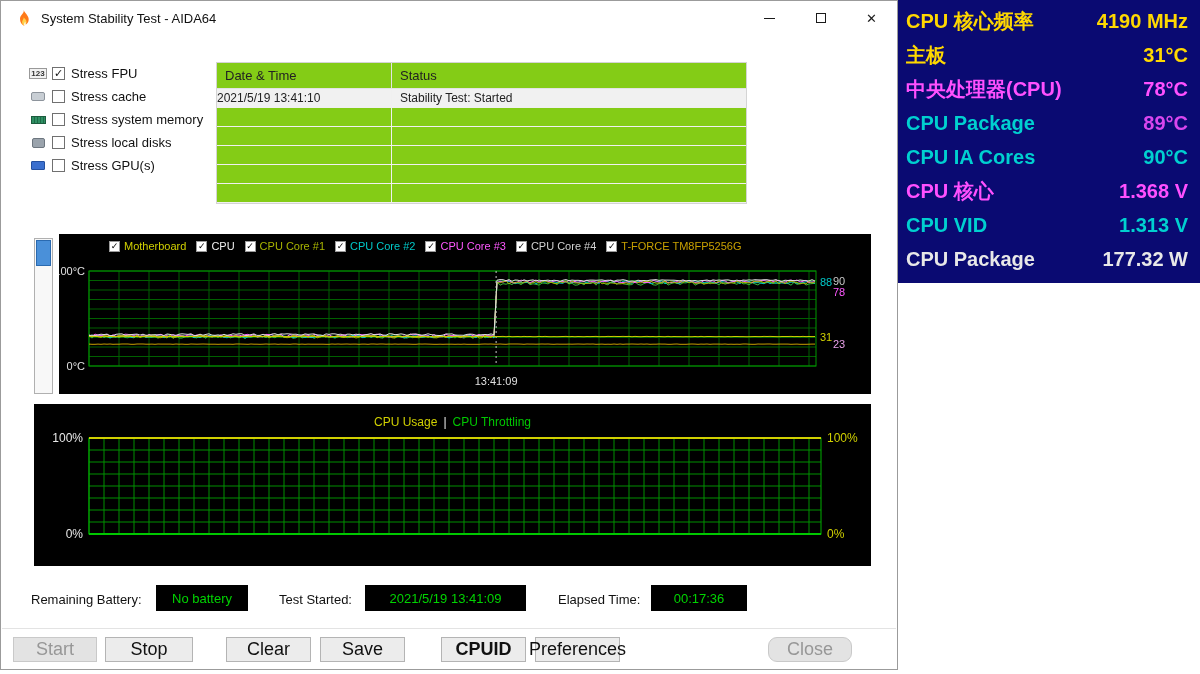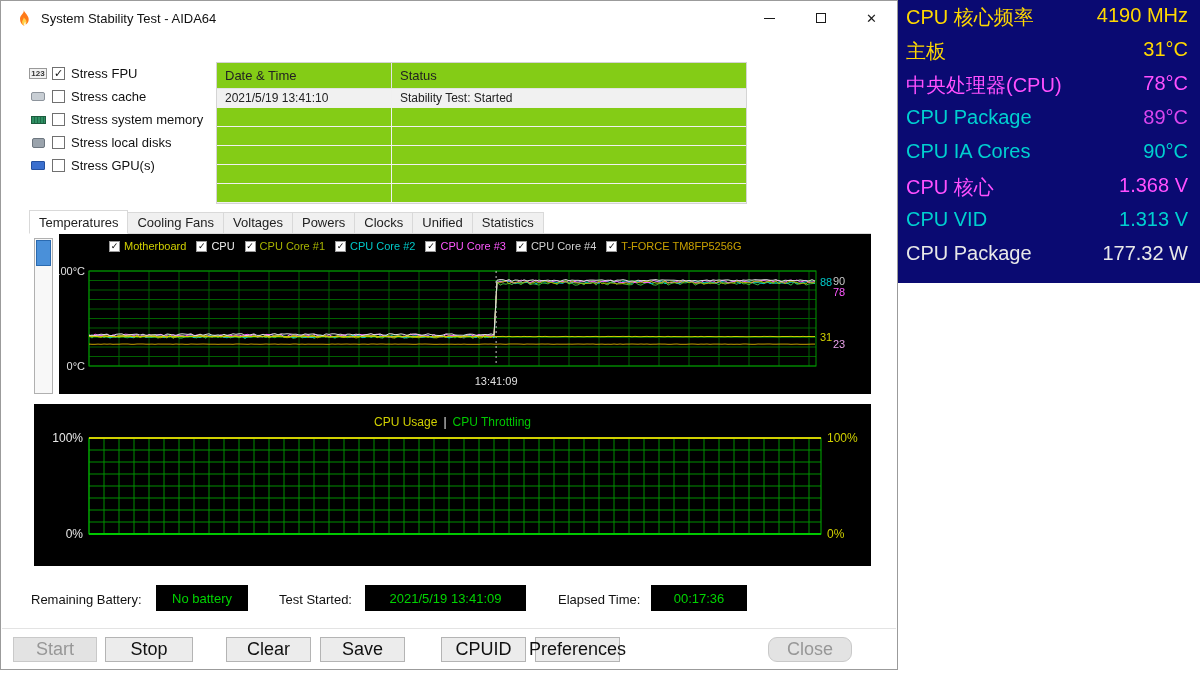--- a/index.html
+++ b/index.html
@@ -29,21 +29,21 @@
   .checkbox{width:13px;height:13px;border:1px solid #707070;background:#fff;display:inline-flex;align-items:center;justify-content:center;
     font-size:11px;line-height:11px;color:#111;margin-right:6px}
   .opt-label{font-size:13px;color:#111}
   
   .log-table{position:absolute;left:215px;top:61px;width:531px;background:#84cc16;border:1px solid #d4d4d4}
   .lt-header{display:flex;height:26px;border-bottom:1px solid #e3e3e3;align-items:center}
   .lt-h1{width:175px;border-right:1px solid #e3e3e3;padding-left:8px;font-size:13px;color:#222;height:100%;display:flex;align-items:center}
   .lt-h2{flex:1;padding-left:8px;font-size:13px;color:#222}
   .lt-row{display:flex;height:19px;border-bottom:1px solid #f0f0f0;align-items:center}
   .lt-row.filled{background:#f1f1f1}
-  .lt-c1{width:175px;border-right:1px solid #f0f0f0;padding-left:8px;font-size:12px;color:#222;height:100%;display:flex;align-items:center}
+  .lt-c1{width:175px;border-right:1px solid #f0f0f0;font-size:12px;color:#222;height:100%;display:flex;align-items:center}
   .lt-c2{flex:1;padding-left:8px;font-size:12px;color:#222}
   
   .tabbar{position:absolute;left:28px;top:209px;width:842px;height:24px;display:flex;align-items:flex-end;border-bottom:1px solid #d9d9d9;background:#fff}
   .tab{height:21px;line-height:20px;padding:0 9px;font-size:13px;color:#222;background:#f0f0f0;border:1px solid #d9d9d9;border-bottom:none;margin-right:-1px;cursor:pointer;white-space:nowrap}
   .tab.active{height:24px;line-height:23px;background:#fff;margin-bottom:-1px;border-bottom:1px solid #fff;position:relative;z-index:2}
   
   .vslider{position:absolute;left:33px;top:237px;width:19px;height:156px;background:#f8f8f8;border:1px solid #b0b0b0}
   .vslider-thumb{position:absolute;left:1px;top:1px;width:15px;height:26px;background:#4a90d9;border:1px solid #2a6ab0}
   .chart{background:#000}
   .chart-temp{position:absolute;left:58px;top:233px;width:812px;height:160px}
@@ -65,21 +65,21 @@
   .sb-start{left:364px;width:161px}
   .sb-elapsed-label{left:557px}
   .sb-elapsed{left:650px;width:96px}
   
   .sep{position:absolute;left:1px;top:627px;width:894px;height:1px;background:#e3e3e3}
   .btn{position:absolute;top:636px;height:25px;font-size:18px;display:flex;align-items:center;justify-content:center;
     background:#ececec;border:1px solid #b4b4b4;color:#111;cursor:pointer}
   .btn.disabled{background:#e3e3e3;border-color:#c9c9c9;color:#979797;cursor:default}
   
   .osd{position:absolute;left:898px;top:0;width:302px;height:283px;background:#0a0a72;padding:4px 12px 0 8px}
-  .osd-row{display:flex;justify-content:space-between;align-items:flex-start;height:34px;font-weight:400;font-size:20px;white-space:nowrap}
+  .osd-row{display:flex;justify-content:space-between;align-items:center;height:34px;font-weight:700;font-size:20px;white-space:nowrap}
 </style>
 </head>
 <body>
 
 <div class="app">
 
   <div class="window">
 
     <div class="titlebar">
       <span style="display:inline-flex">
@@ -164,29 +164,20 @@
         <div class="lt-row">
           <span class="lt-c1"></span>
           <span class="lt-c2"></span>
         </div>
         <div class="lt-row">
           <span class="lt-c1"></span>
           <span class="lt-c2"></span>
         </div>
       </div>
 
-    <div class="tabbar" id="tabbar">
-        <div class="tab active">Temperatures</div>
-        <div class="tab">Cooling Fans</div>
-        <div class="tab">Voltages</div>
-        <div class="tab">Powers</div>
-        <div class="tab">Clocks</div>
-        <div class="tab">Unified</div>
-        <div class="tab">Statistics</div>
-      </div>
 
     <div class="vslider">
       <div class="vslider-thumb"></div>
     </div>
 
     <div class="chart chart-temp">
       <div class="temp-legend" id="temp-legend">
           <span class="legend-item">
             <span class="legend-check">✓</span>
             <span class="legend-label" style="color: rgb(208, 208, 0);">Motherboard</span>
@@ -350,21 +341,21 @@
     <div class="status-box sb-start">2021/5/19 13:41:09</div>
     <span class="status-label sb-elapsed-label">Elapsed Time:</span>
     <div class="status-box sb-elapsed">00:17:36</div>
 
     <div class="sep"></div>
     <div id="btn-row">
         <div class="btn disabled" style="left: 12px; width: 84px;">Start</div>
         <div class="btn" style="left: 104px; width: 88px;">Stop</div>
         <div class="btn" style="left: 225px; width: 85px;">Clear</div>
         <div class="btn" style="left: 319px; width: 85px;">Save</div>
-        <div class="btn" style="left: 440px; width: 85px;">CPUID</div>
+        <div class="btn" style="left: 440px; width: 85px; font-weight: bold;">CPUID</div>
         <div class="btn" style="left: 534px; width: 85px;">Preferences</div>
         <div class="btn disabled" style="left: 767px; width: 84px; border-radius: 9px;">Close</div>
       </div>
 
   </div>
 
   <div class="osd" id="osd" style="background: rgb(10, 10, 114);">
       <div class="osd-row">
         <span class="osd-label" style="color: rgb(255, 216, 0);">CPU 核心频率</span>
         <span class="osd-value" style="color: rgb(255, 216, 0);">4190 MHz</span>

